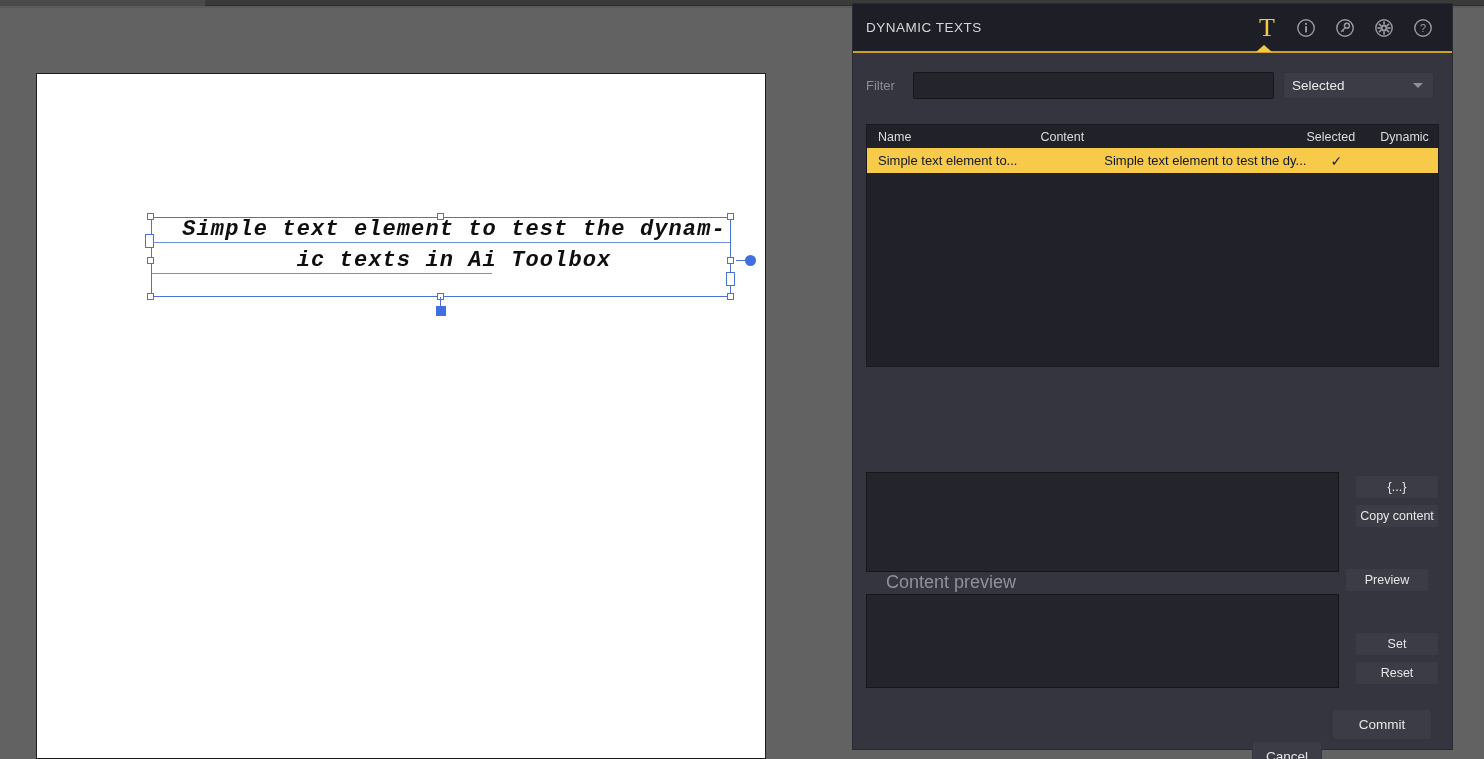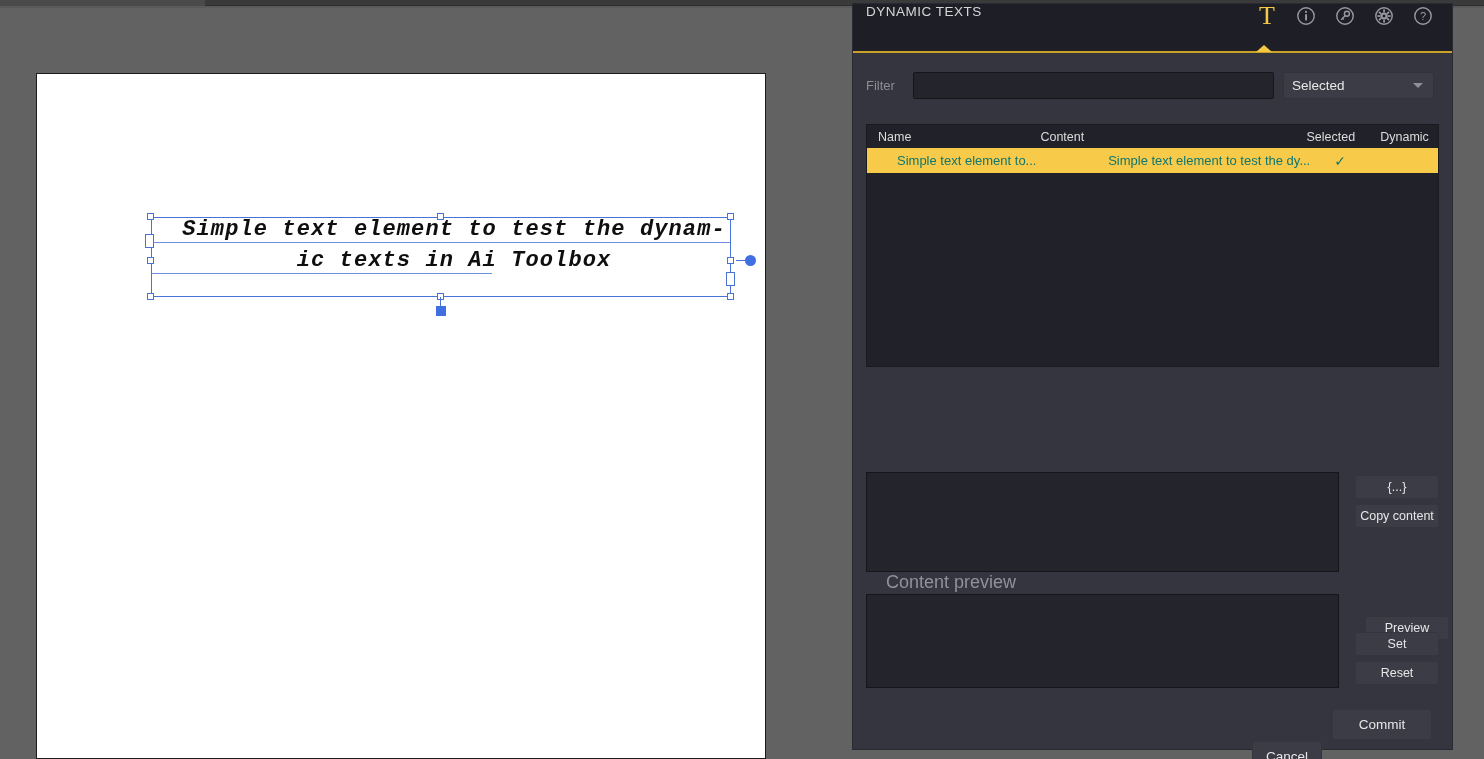--- a/index.html
+++ b/index.html
@@ -122,21 +122,21 @@
     left: 853px; top: 4px;
     width: 599px; height: 745px;
     background: #35353f;
     box-shadow: 0 0 0 1px #2a2a32;
   }
   .panel-header {
     position: relative;
     height: 47px;
     background: #1e1e26;
     display: flex;
-    align-items: flex-start;
+    align-items: center;
     padding: 0 14px 0 13px;
   }
   .panel-title {
     color: #d6d6d6;
     font-size: 13.5px;
     letter-spacing: 0.5px;
     flex: 0 0 auto;
   }
   .header-icons {
     margin-left: auto;
@@ -249,24 +249,23 @@
   .th-name { width: 174px; padding-left: 11px; box-sizing: border-box; }
   .th-content { width: 267px; box-sizing: border-box; }
   .th-selected { width: 74px; box-sizing: border-box; }
   .th-dynamic { width: 58px; box-sizing: border-box; }
 
   .trow {
     display: flex;
     height: 25px;
     align-items: center;
     background: #f7ca4a;
-    color: #0f766e;
+    color: #0f172a;
     font-size: 13px;
     cursor: pointer;
-    padding-left: 19px;
   }
   .td-name { width: 174px; padding-left: 11px; box-sizing: border-box; white-space: nowrap; overflow: hidden; }
   .td-content { width: 267px; box-sizing: border-box; white-space: nowrap; overflow: hidden; text-align: right; }
   .td-selected { width: 74px; box-sizing: border-box; text-align: left; padding-left: 24px; font-size: 14px; }
   .td-dynamic { width: 58px; box-sizing: border-box; }
 
   
   .editor-box {
     position: absolute;
     background: #24242c;
@@ -305,21 +304,21 @@
     font-size: 12.5px;
     font-family: "Liberation Sans", sans-serif;
     display: flex;
     align-items: center;
     justify-content: center;
     cursor: pointer;
     box-sizing: border-box;
   }
   .btn-braces   { left: 502px; top: 471px; width: 84px; height: 24px; }
   .btn-copy     { left: 502px; top: 500px; width: 84px; height: 24px; }
-  .btn-preview  { left: 512px; top: 564px; width: 84px; height: 24px; margin-top: 48px; }
+  .btn-preview  { left: 492px; top: 564px; width: 84px; height: 24px; }
   .btn-set      { left: 502px; top: 628px; width: 84px; height: 24px; }
   .btn-reset    { left: 502px; top: 657px; width: 84px; height: 24px; }
   .btn-cancel   { left: 399px; top: 705px; width: 70px; height: 31px; font-size: 13.5px; margin-top: 32px; }
   .btn-commit   { left: 479px; top: 705px; width: 100px; height: 31px; font-size: 13.5px; }
 </style>
 </head>
 <body>
 
 <div id="app">
 

